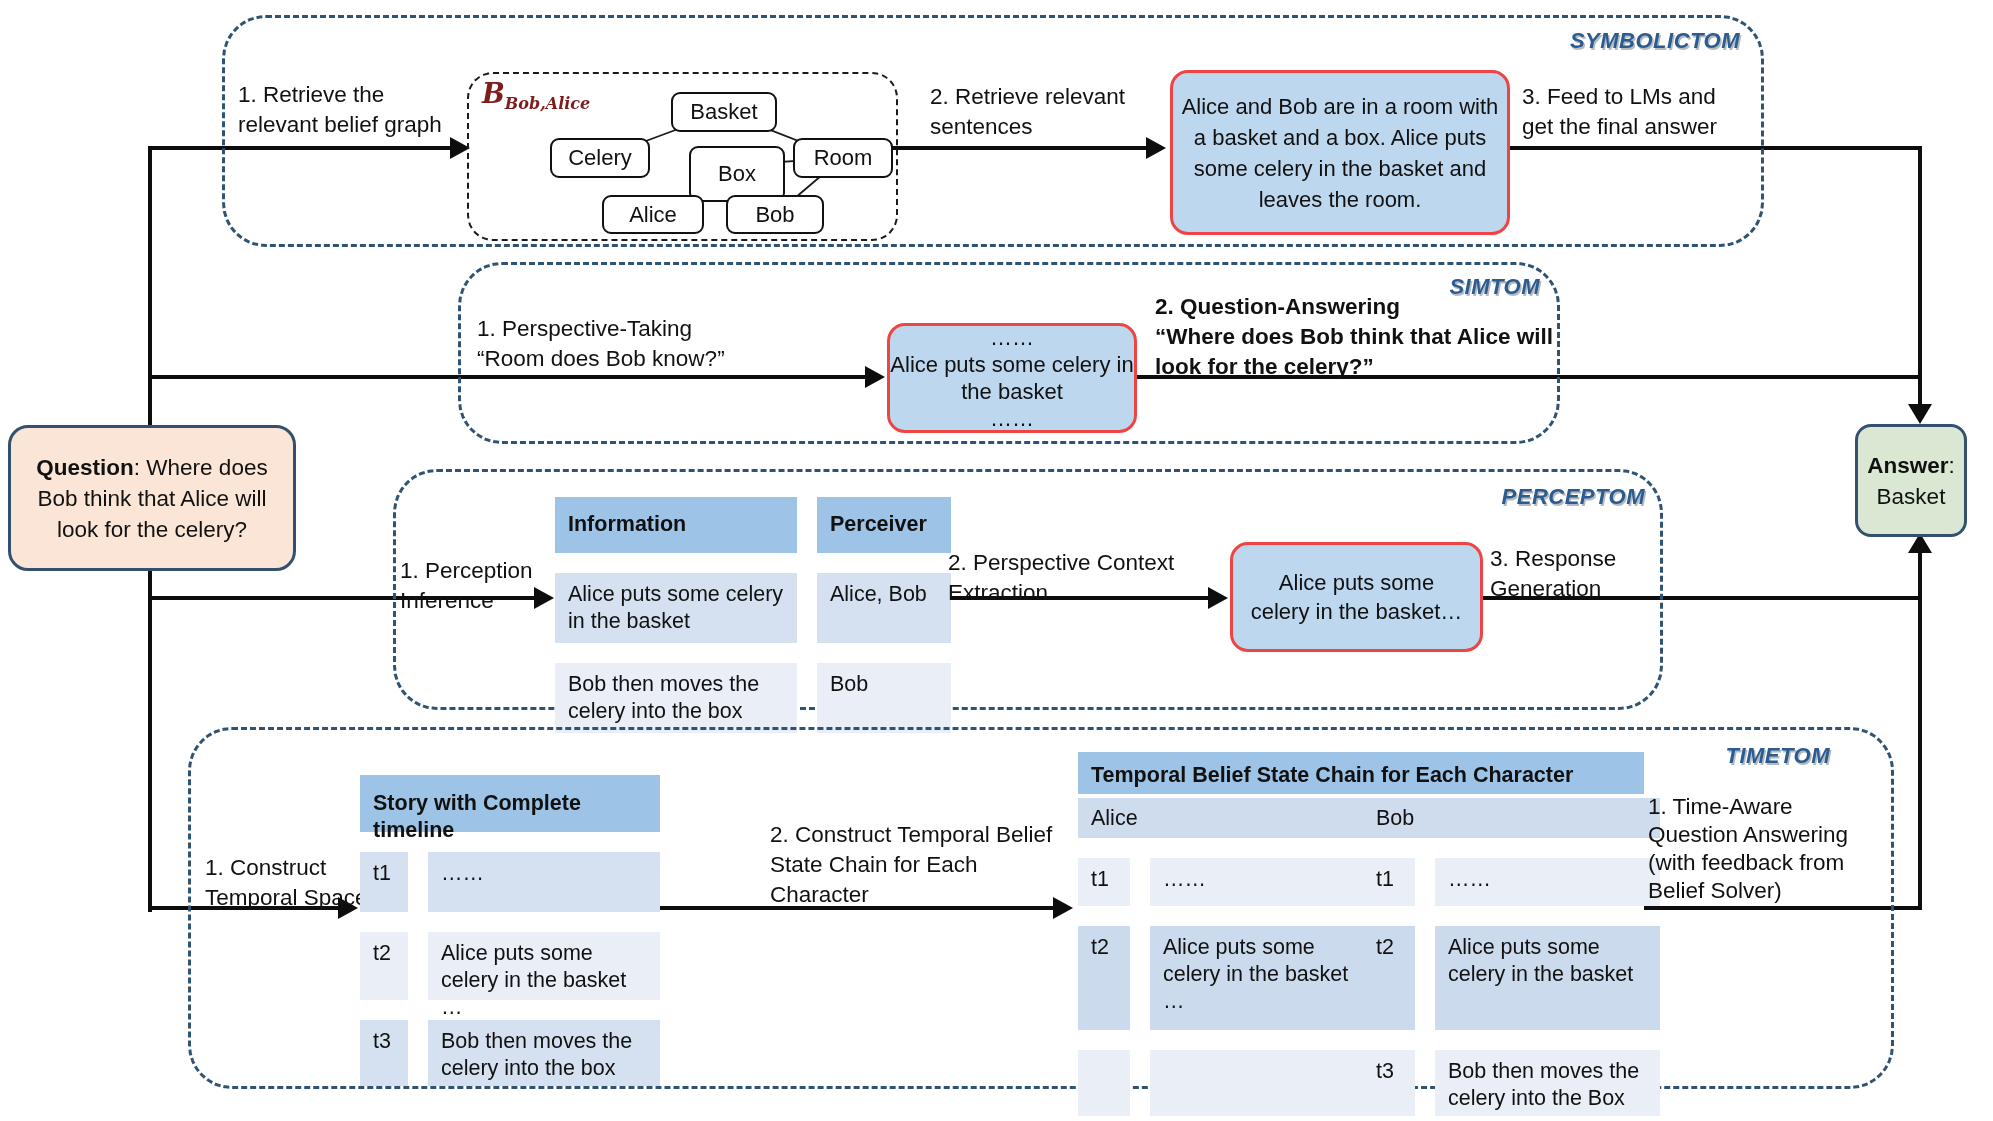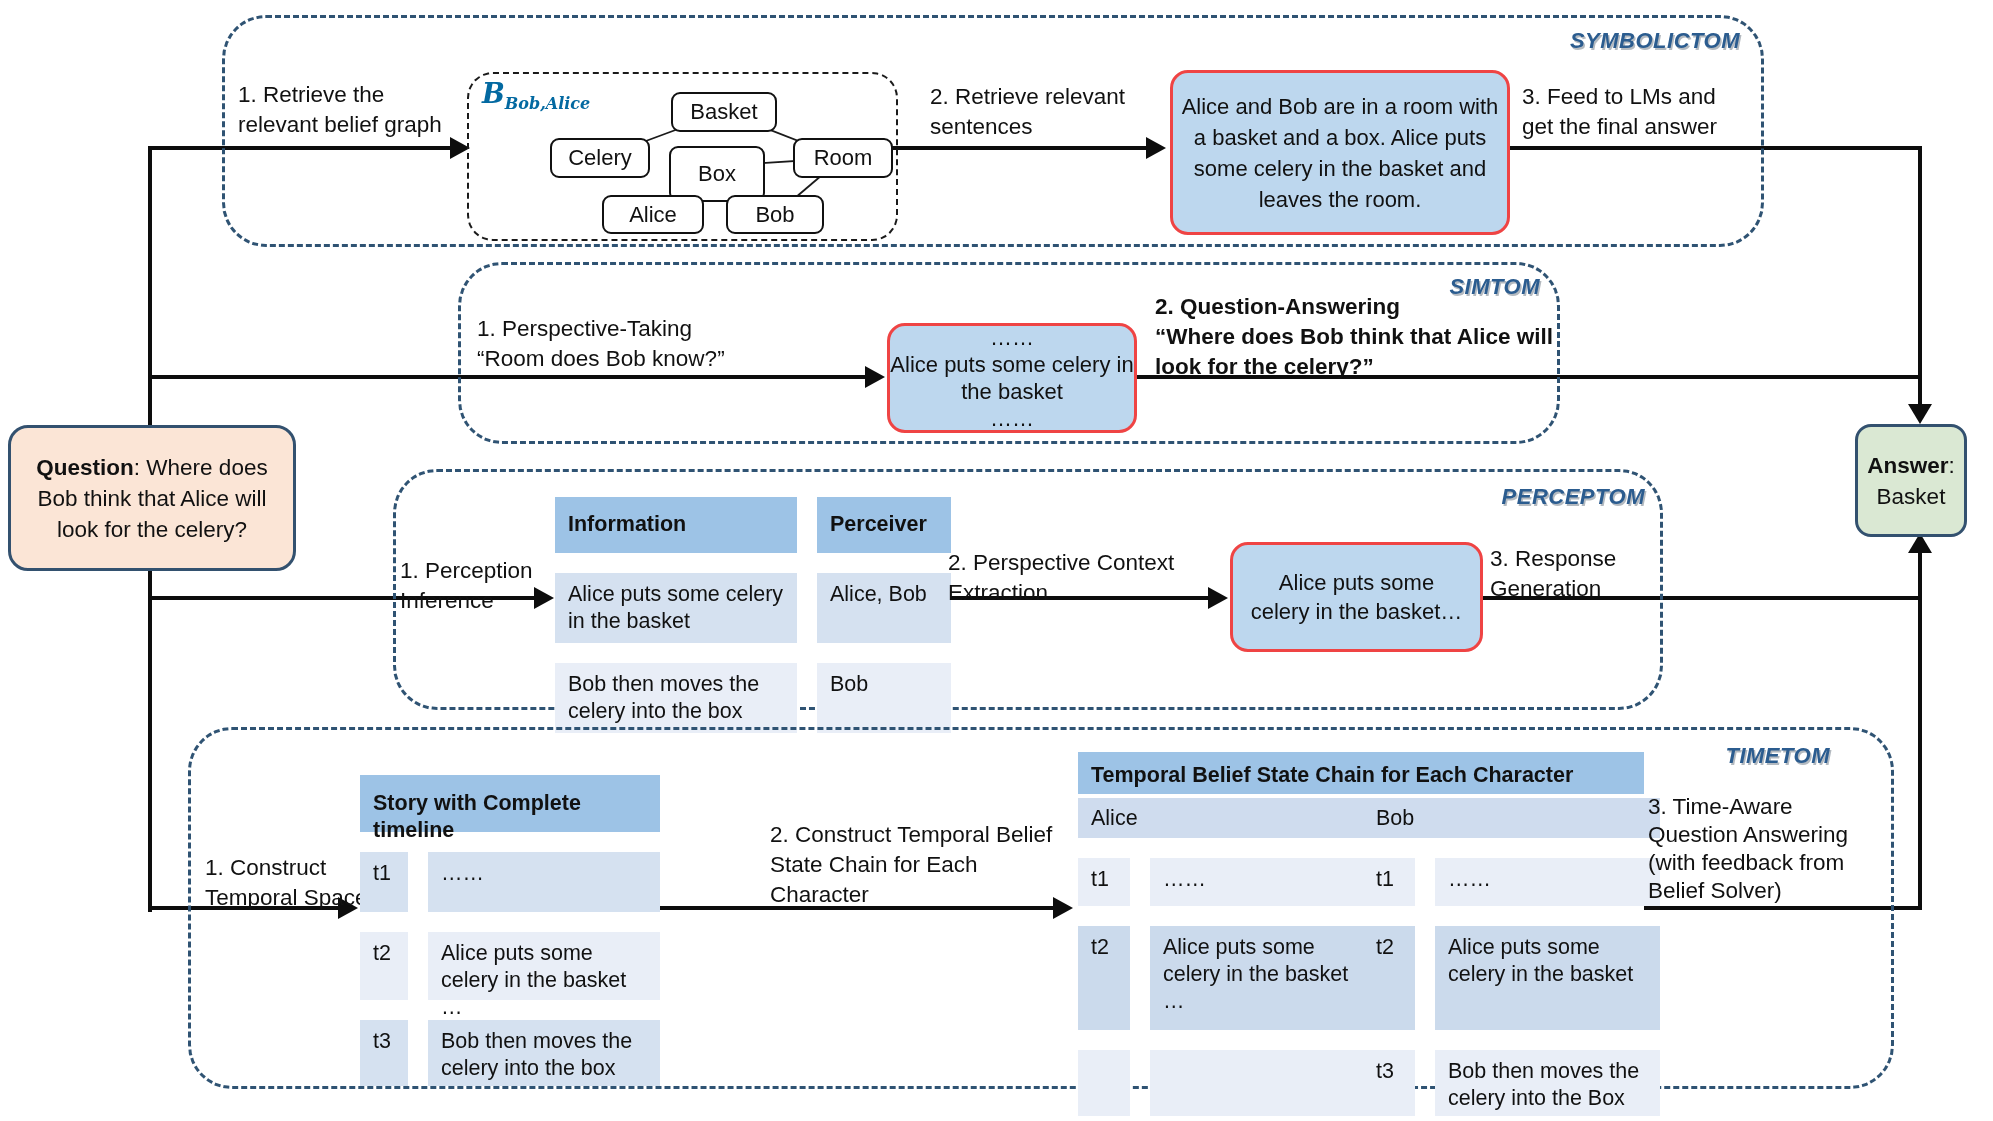--- a/index.html
+++ b/index.html
@@ -20,21 +20,21 @@
   .abox{background:#DAE8D3;border:3px solid #33516F;border-radius:16px;
         display:flex;flex-direction:column;align-items:center;justify-content:center;
         text-align:center;font-size:22.5px;line-height:31px;box-sizing:border-box;}
   .hl{background:#0d0d0d;height:4px;}
   .vl{background:#0d0d0d;width:4px;}
   .ah-r{width:0;height:0;border-left:20px solid #0d0d0d;border-top:11px solid transparent;border-bottom:11px solid transparent;}
   .ah-d{width:0;height:0;border-top:20px solid #0d0d0d;border-left:12px solid transparent;border-right:12px solid transparent;}
   .ah-u{width:0;height:0;border-bottom:20px solid #0d0d0d;border-left:12px solid transparent;border-right:12px solid transparent;}
   .gnode{background:#fff;border:2.5px solid #111;border-radius:9px;display:flex;
          align-items:center;justify-content:center;font-size:22px;box-sizing:border-box;}
-  .blabel{font-family:"DejaVu Serif",serif;font-style:italic;color:#0369a1;font-size:27px;font-weight:bold;}
+  .blabel{font-family:"DejaVu Serif",serif;font-style:italic;color:#7f1d1d;font-size:27px;font-weight:bold;}
   .blabel sub{font-size:16px;}
   .cell{box-sizing:border-box;font-size:21.5px;line-height:27px;padding:8px 10px 0 13px;}
   .thead{background:#9DC3E6;font-weight:bold;}
   .rmed{background:#D5E1F0;}
   .rlight{background:#E9EEF7;}
   .rsub{background:#CFDCEE;}
   .rt2{background:#CBDAEC;}
   .grid{display:grid;gap:20px;}
   b{font-weight:bold;}
 </style>
@@ -80,21 +80,21 @@
   <div class="abs gframe" style="left:467px;top:72px;width:427px;height:165px;"></div>
   <div class="abs blabel" style="left:482px;top:78px;"><span>B</span><sub>Bob,Alice</sub></div>
   <svg class="abs" style="left:467px;top:72px;" width="427" height="165" viewBox="0 0 427 165">
     <line x1="133" y1="86" x2="257" y2="40" stroke="#1a1a1a" stroke-width="1.8"></line>
     <line x1="257" y1="40" x2="375" y2="86" stroke="#1a1a1a" stroke-width="1.8"></line>
     <line x1="250" y1="94" x2="375" y2="86" stroke="#1a1a1a" stroke-width="1.8"></line>
     <line x1="375" y1="86" x2="308" y2="143" stroke="#1a1a1a" stroke-width="1.8"></line>
   </svg>
   <div class="abs gnode" style="left:671px;top:92px;width:106px;height:40px;">Basket</div>
   <div class="abs gnode" style="left:550px;top:138px;width:100px;height:40px;">Celery</div>
-  <div class="abs gnode" style="left:669px;top:146px;width:96px;height:56px;">Box</div>
+  <div class="abs gnode" style="left:689px;top:146px;width:96px;height:56px;">Box</div>
   <div class="abs gnode" style="left:793px;top:138px;width:100px;height:40px;">Room</div>
   <div class="abs gnode" style="left:602px;top:195px;width:102px;height:39px;">Alice</div>
   <div class="abs gnode" style="left:726px;top:195px;width:98px;height:39px;">Bob</div>
 
   <div class="abs step" style="left:930px;top:82px;width:215px;">2. Retrieve relevant sentences</div>
 
   <div class="abs bluebox" style="left:1170px;top:70px;width:340px;height:165px;padding:0 8px;line-height:31px;">
     <div>Alice and Bob are in a room with a basket and a box. Alice puts some celery in the basket and leaves the room.</div>
   </div>
 
@@ -182,15 +182,15 @@
   <div class="abs grid" style="left:1363px;top:798px;width:281px;grid-template-columns:52px 225px;grid-template-rows:40px 48px 104px 66px;">
     <div class="cell rsub" style="grid-column:1 / span 2;padding-top:7px;">Bob</div>
     <div class="cell rlight">t1</div>
     <div class="cell rlight">……</div>
     <div class="cell rt2">t2</div>
     <div class="cell rt2">Alice puts some celery in the basket</div>
     <div class="cell rlight">t3</div>
     <div class="cell rlight">Bob then moves the celery into the Box</div>
   </div>
 
-  <div class="abs step" style="left:1648px;top:793px;width:228px;line-height:28px;">3. Time-Aware Question Answering (with feedback from Belief Solver)</div>
+  <div class="abs step" style="left:1648px;top:793px;width:228px;line-height:28px;">1. Time-Aware Question Answering (with feedback from Belief Solver)</div>
 
 </div>
 
 </body></html>

